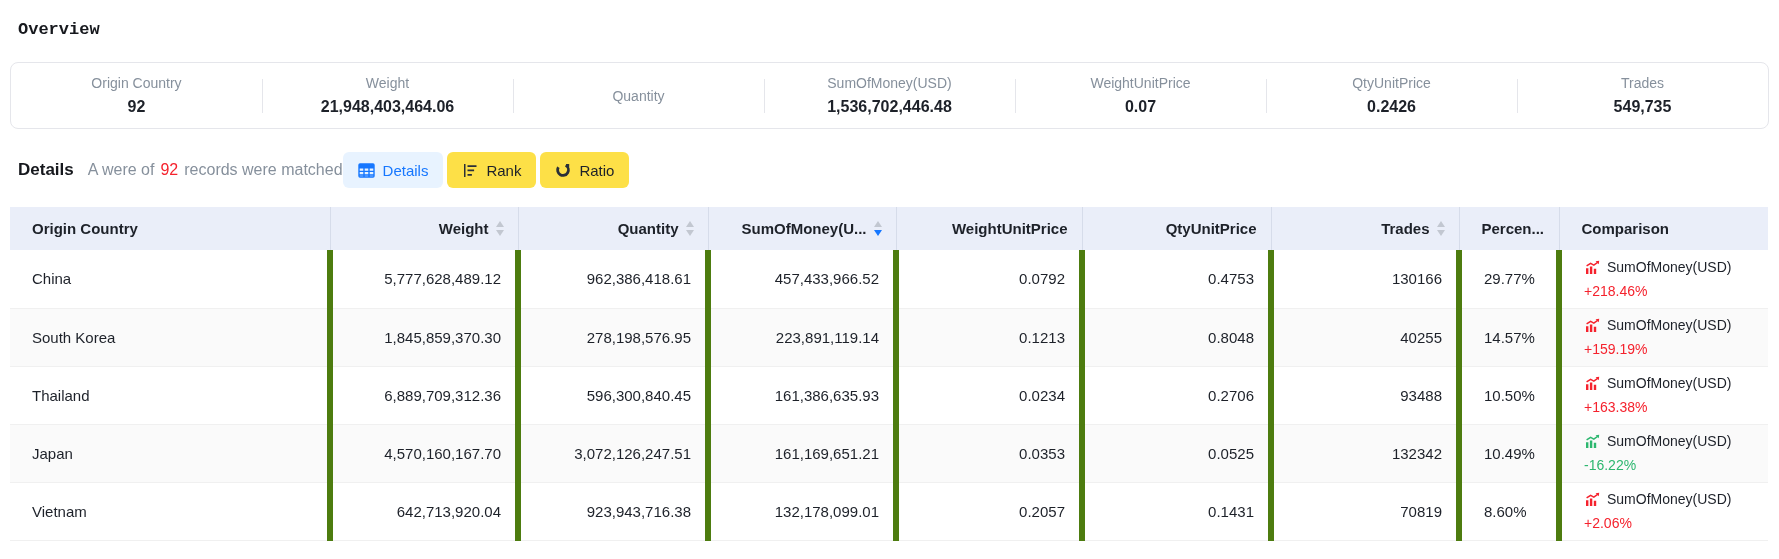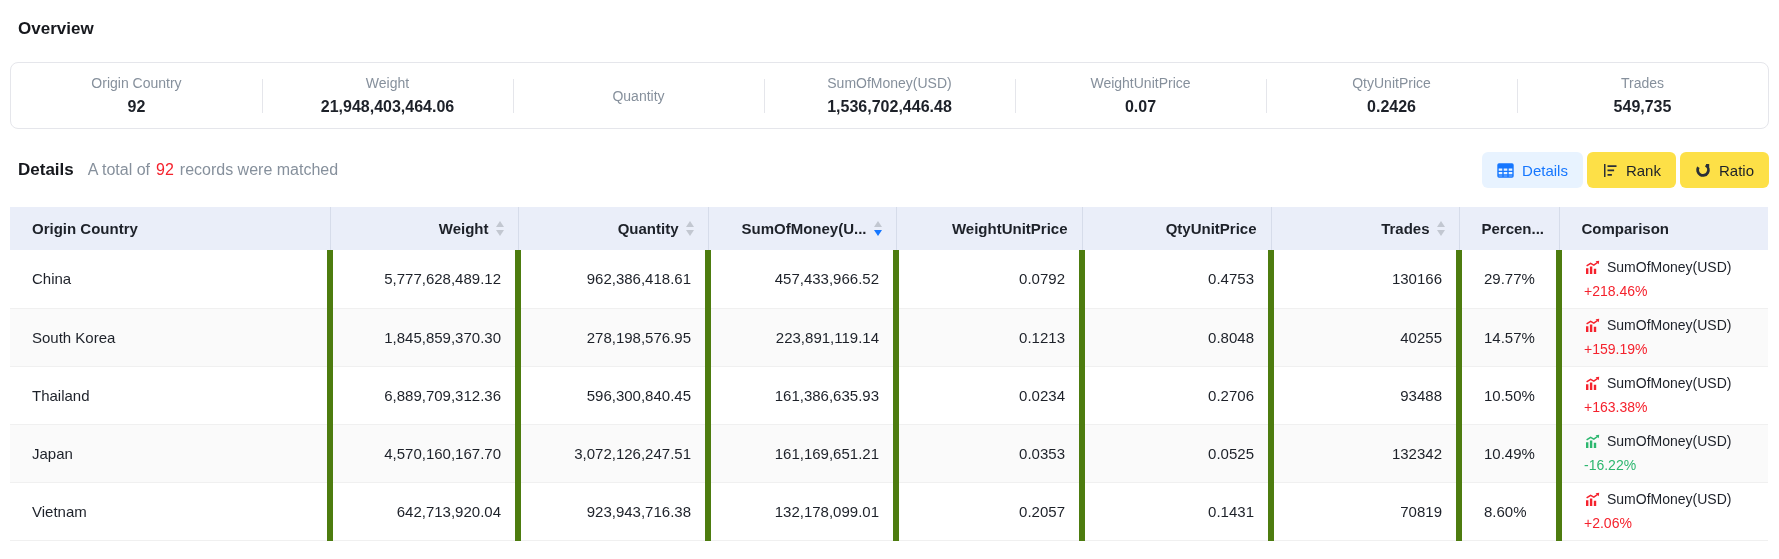--- a/index.html
+++ b/index.html
@@ -6,21 +6,21 @@
   html,body { background:#fff; }
   body {
     width:1779px; height:559px; overflow:hidden;
     font-family:"Liberation Sans", sans-serif;
     color:#1d2129;
   }
   .page { width:1779px; height:559px; position:relative; }
 
   
   .topbar { display:flex; align-items:center; justify-content:space-between; padding:10px 10px 0 18px; height:48px; }
-  .page-title { font-size:17px; font-weight:bold; color:#16181d; }
+  .page-title { font-size:17px; font-weight:bold; color:#16181d;font-family:Liberation Mono, monospace; }
   .topbar-actions { display:flex; gap:22px; }
   .btn {
     display:inline-flex; align-items:center; gap:8px;
     height:35px; padding:0 16px; border:none; border-radius:6px;
     background:#f5f6f8; font-family:inherit; font-size:15px; color:#1d2129; cursor:pointer;
   }
   .btn svg { display:block; }
 
   
   .stats-card {
@@ -30,21 +30,21 @@
   }
   .stat { flex:1; text-align:center; position:relative; padding:6px 0; }
   .stat + .stat::before {
     content:""; position:absolute; left:0; top:50%; transform:translateY(-50%);
     width:1px; height:34px; background:#e5e6eb;
   }
   .stat-label { font-size:14px; color:#86909c; line-height:20px; }
   .stat-value { font-size:16px; font-weight:bold; color:#1d2129; line-height:24px; margin-top:2px; }
 
   
-  .details-bar { display:flex; align-items:center; justify-content:space-between; margin:22px 10px 0 18px; height:38px; }
+  .details-bar { display:flex; align-items:center; justify-content:flex-start; margin:22px 10px 0 18px; height:38px; }
   .details-left { display:flex; align-items:baseline; gap:14px; }
   .details-title { font-size:17px; font-weight:bold; color:#16181d; }
   .details-summary { font-size:16px; color:#86909c; }
   .details-summary .count { color:#f5222d; margin:0 6px; }
   .view-tabs { display:flex; gap:4px; }
   .tab-btn {
     display:inline-flex; align-items:center; gap:8px;
     height:36px; padding:0 15px; border:none; border-radius:6px;
     background:#fde047; font-family:inherit; font-size:15px; color:#1d2129; cursor:pointer;
   }
@@ -121,21 +121,21 @@
     <div class="stat">
       <div class="stat-label">Trades</div>
       <div class="stat-value">549,735</div>
     </div>
   </div>
 
   <div class="details-bar">
     <div class="details-left">
       <span class="details-title">Details</span>
       <span class="details-summary">
-        <span>A total of</span><span class="count">92</span><span>records were matched</span>
+        <span>A were of</span><span class="count">92</span><span>records were matched</span>
       </span>
     </div>
     <div class="view-tabs">
       <button class="tab-btn active">
         <span>
           <svg width="17" height="15" viewBox="0 0 17 15" fill="none" stroke="#1677ff" stroke-width="1.4">
             <rect x="1" y="1" width="15" height="13" rx="1"></rect>
             <path d="M1 4.8h15M1 8.4h15M1 12h15M6 4.8V14M11 4.8V14"></path>
             <rect x="1" y="1" width="15" height="3.8" fill="#1677ff" stroke="none"></rect>
           </svg>

